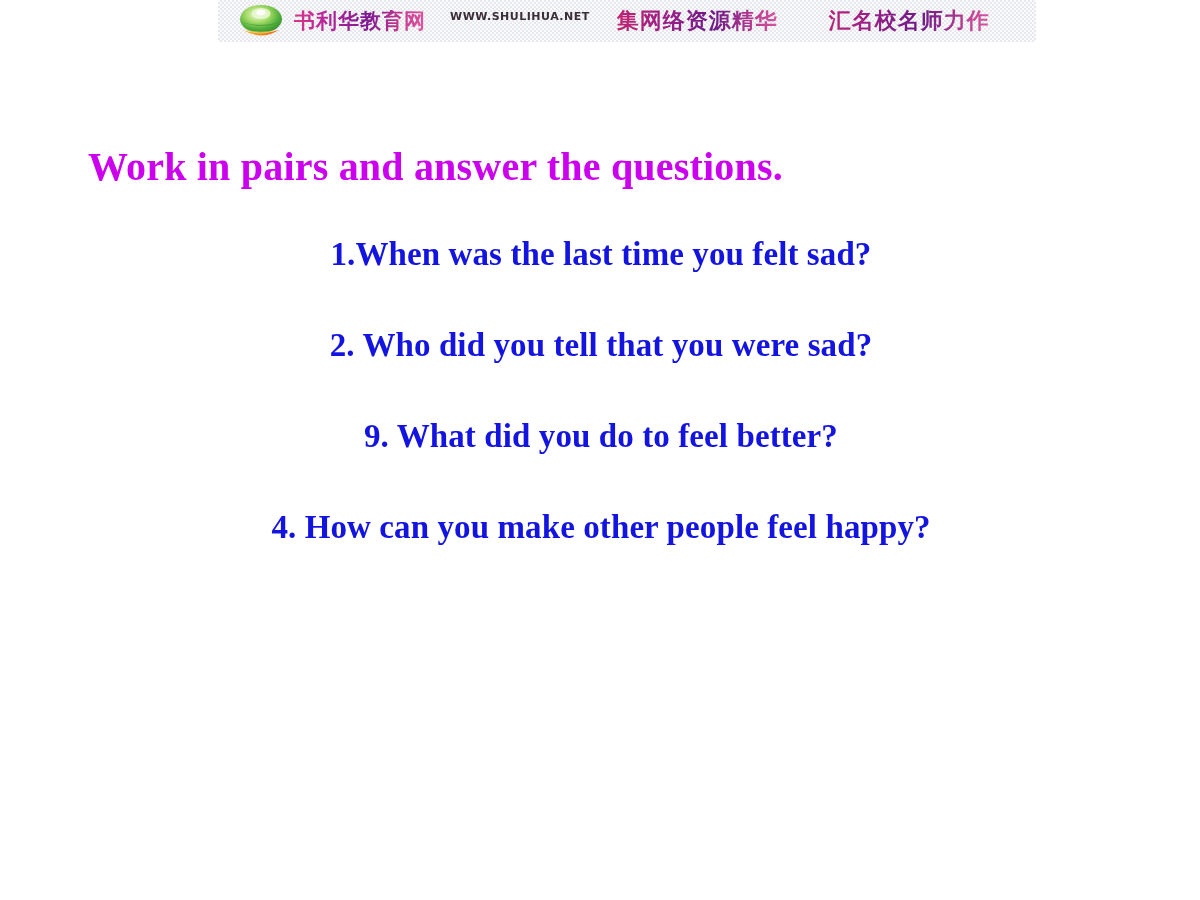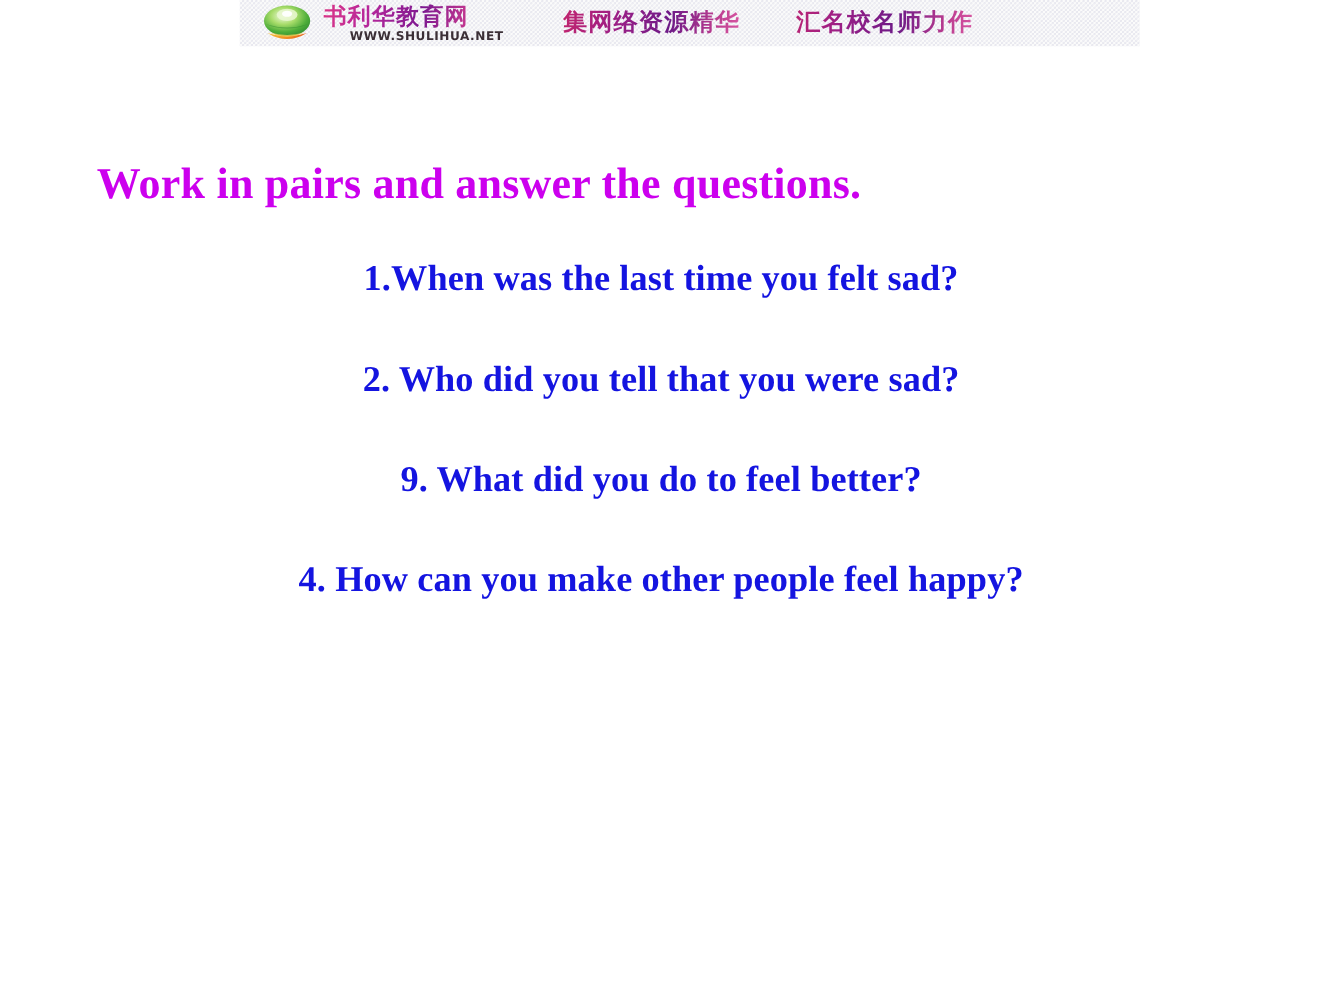--- a/index.html
+++ b/index.html
@@ -37,21 +37,21 @@
     position: relative;
     width: 58px;
     height: 36px;
     margin-left: 14px;
     flex: 0 0 auto;
   }
 
   #brand-block {
     margin-left: 4px;
     display: flex;
-    flex-direction: column;
+    flex-direction: row;
     justify-content: center;
     flex: 0 0 auto;
   }
   .brand-cn {
     font-family: "DejaVu Sans", sans-serif;
     font-weight: bold;
     font-size: 21px;
     line-height: 22px;
     letter-spacing: 1px;
     background: linear-gradient(100deg,#d63a86 0%, #b42a9a 25%, #7d1f8f 55%, #c23b8e 80%, #e05aa0 100%);
@@ -78,21 +78,21 @@
     font-size: 22px;
     line-height: 24px;
     letter-spacing: 1px;
     white-space: nowrap;
     background: linear-gradient(95deg,#c0246f 0%, #9c1f86 30%, #6d1a87 60%, #b93b8f 85%, #d957a2 100%);
     -webkit-background-clip: text;
     background-clip: text;
     color: transparent;
     flex: 0 0 auto;
   }
-  #slogan-left  { margin-left: 54px; }
+  #slogan-left  { margin-left: 27px; }
   #slogan-right { margin-left: 38px; padding-left: 13px; }
 
   
   #slide-title {
     position: absolute;
     left: 88px;
     top: 131px;
     font-size: 40px;
     font-weight: bold;
     color: #cc00ee;

